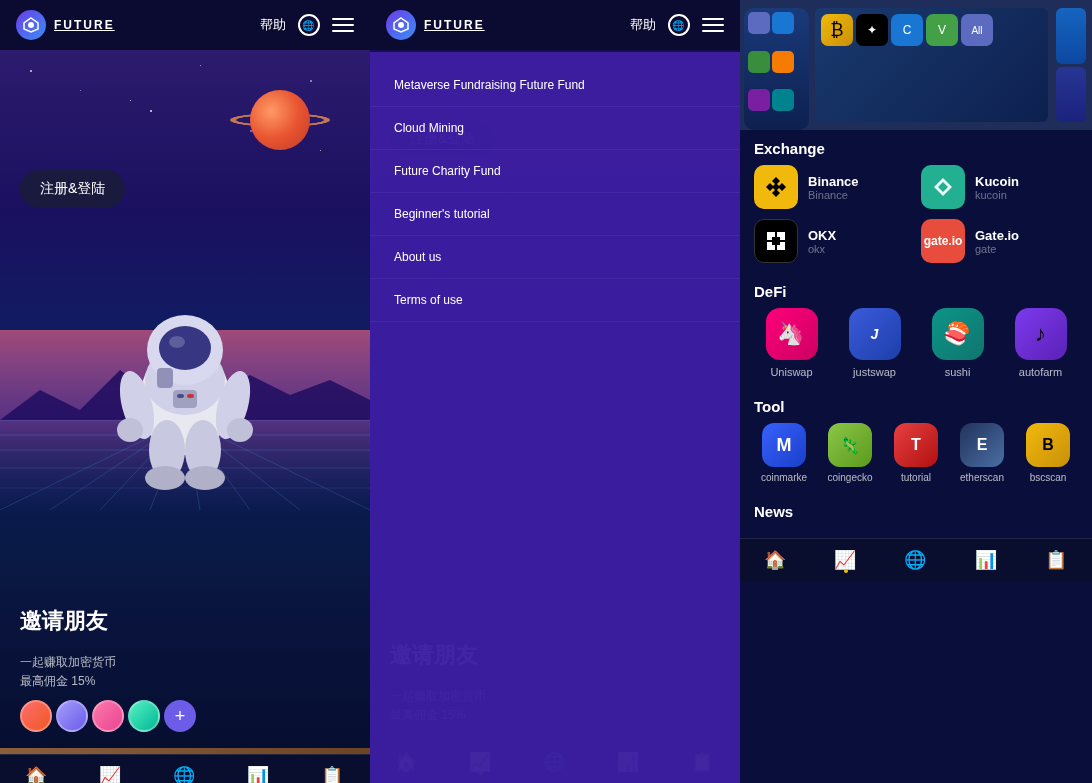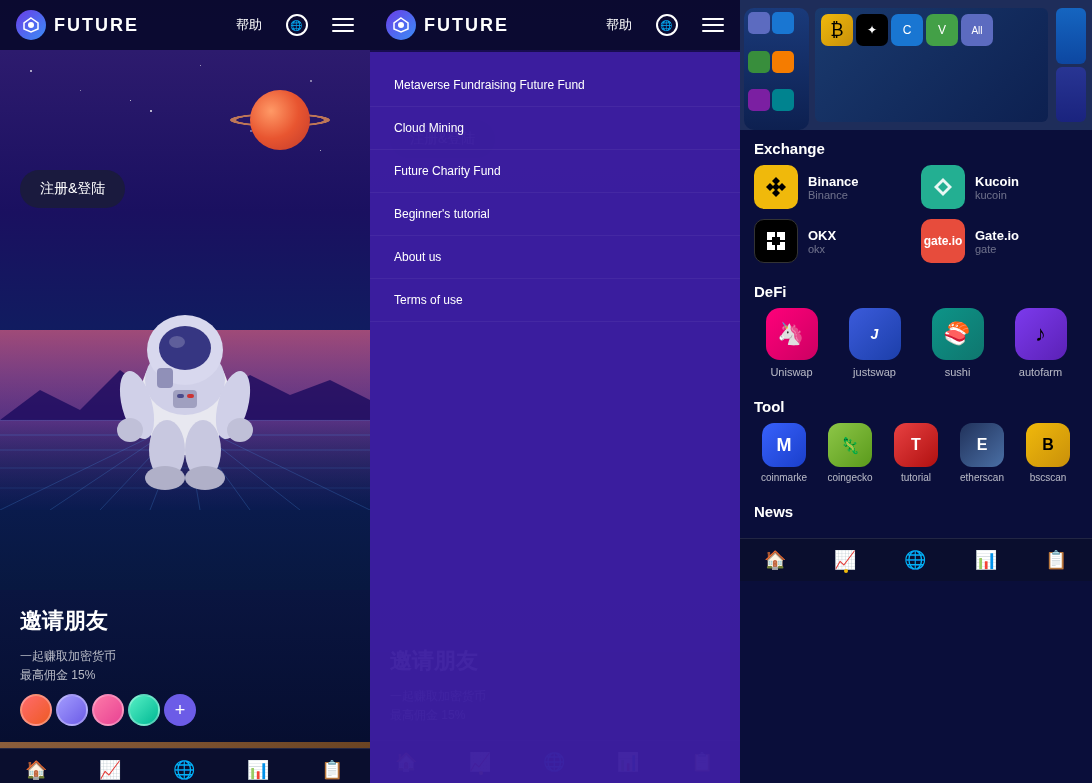--- a/index.html
+++ b/index.html
@@ -69,29 +69,30 @@
       display: flex;
       align-items: center;
       justify-content: center;
       font-size: 14px;
       color: white;
       font-weight: bold;
     }
 
     .logo-text {
       color: white;
-      font-size: 18px;
+      font-size: 12px;
       font-weight: 700;
       letter-spacing: 2px;
+      text-decoration: underline;
     }
 
     .header-right {
       display: flex;
       align-items: center;
-      gap: 24px;
+      gap: 12px;
     }
 
     .help-text {
       color: white;
       font-size: 13px;
     }
 
     .globe-icon {
       width: 22px;
       height: 22px;
@@ -184,21 +185,21 @@
     
     .bottom-section {
       padding: 16px 20px;
       background: linear-gradient(180deg, #0a1540 0%, #060e30 100%);
     }
 
     .invite-title {
       color: white;
       font-size: 22px;
       font-weight: 700;
-      margin-bottom: 12px;
+      margin-bottom: 18px;
     }
 
     .invite-sub {
       color: rgba(255,255,255,0.7);
       font-size: 12px;
       margin-bottom: 2px;
     }
 
     .invite-commission {
       color: rgba(255,255,255,0.7);

